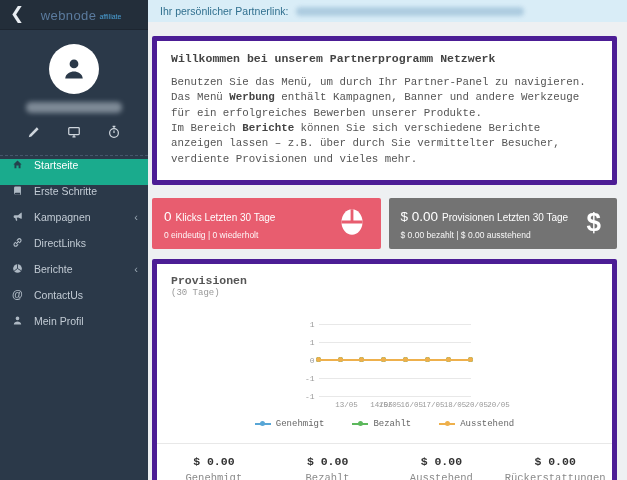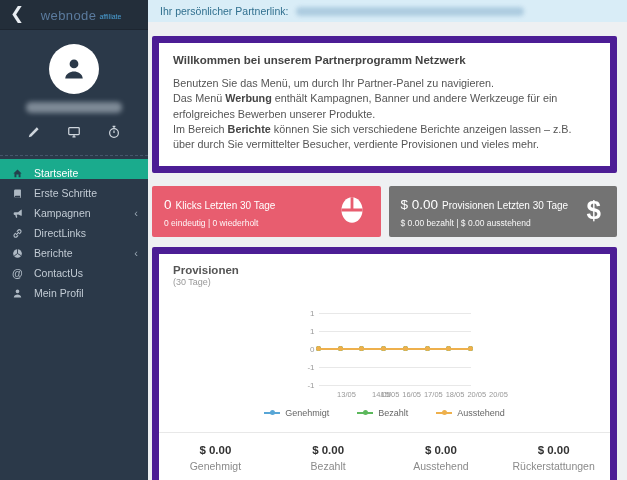--- a/index.html
+++ b/index.html
@@ -15,36 +15,36 @@
   .logo-brand { color:#5b7b9e; font-size:13px; letter-spacing:.4px; }
   .logo-suffix { color:#4a9fd4; font-size:7px; margin-left:3px; vertical-align:1px; }
   .profile { padding:10px 0 10px; text-align:center; border-bottom:1px dashed #46566a; }
   .avatar { width:50px; height:50px; border-radius:50%; background:#ffffff; margin:4px auto 8px; display:flex; align-items:center; justify-content:center; }
   .avatar svg { width:26px; height:26px; color:#2b3949; }
   .redacted-name { width:96px; height:11px; background:#8c98a4; border-radius:5px; margin:0 auto 12px; filter:blur(2.5px); opacity:.85; }
   .profile-actions { display:flex; justify-content:center; gap:26px; padding-bottom:6px; }
   .profile-actions .pa { color:#cfd6dd; width:14px; height:14px; cursor:pointer; }
   .profile-actions svg { width:14px; height:14px; display:block; }
   .menu { margin-top:3px; }
-  .menu-item { height:20px; display:flex; align-items:flex-end; padding:0 10px 0 12px; color:#c2cbd4; font-size:10.5px; cursor:pointer; }
+  .menu-item { height:26px; display:flex; align-items:flex-start; padding:0 10px 0 12px; color:#c2cbd4; font-size:10.5px; cursor:pointer; }
   .menu-item .mi-icon { width:22px; flex:0 0 22px; display:flex; align-items:center; color:#aeb9c4; }
   .menu-item .mi-icon svg { width:11px; height:11px; }
   .menu-item .mi-icon .at { font-size:11px; font-weight:bold; line-height:1; }
   .menu-item .mi-label { flex:1; }
   .menu-item .mi-chevron { color:#9aa7b3; font-size:11px; }
   .menu-item.active { background:#1aab8d; color:#ffffff; }
   .menu-item.active .mi-icon { color:#24414d; }
 
   
   .main { flex:1; display:flex; flex-direction:column; }
   .topbar { height:22px; background:#d9edf7; display:flex; align-items:center; padding:4px 12px; flex:0 0 22px; }
   .topbar-label { color:#31708f; font-size:10.5px; }
   .redacted-link { display:inline-block; width:228px; height:9px; background:#a9c9de; border-radius:4px; margin-left:8px; filter:blur(2px); opacity:.9; cursor:pointer; }
   .content { flex:1; padding:14px 10px 0 4px; overflow:hidden; }
-  .panel { background:#ffffff; border:7px solid #4c1d95; border-radius:2px; }
+  .panel { background:#ffffff; border:5px solid #4c1d95; border-radius:2px;font-family:Liberation Mono, monospace; }
 
   
   .welcome { padding:11px 14px 13px; }
   .welcome-title { font-size:11.5px; font-weight:bold; color:#444; margin-bottom:10px; }
   .welcome-line { font-size:10.8px; color:#555; line-height:1.42; }
   .welcome-line b { color:#444; }
 
   
   .cards-row { display:flex; gap:8px; margin-top:13px; }
   .card { flex:1; height:51px; border-radius:2px; color:#fff; padding:9px 12px 0; position:relative; }

